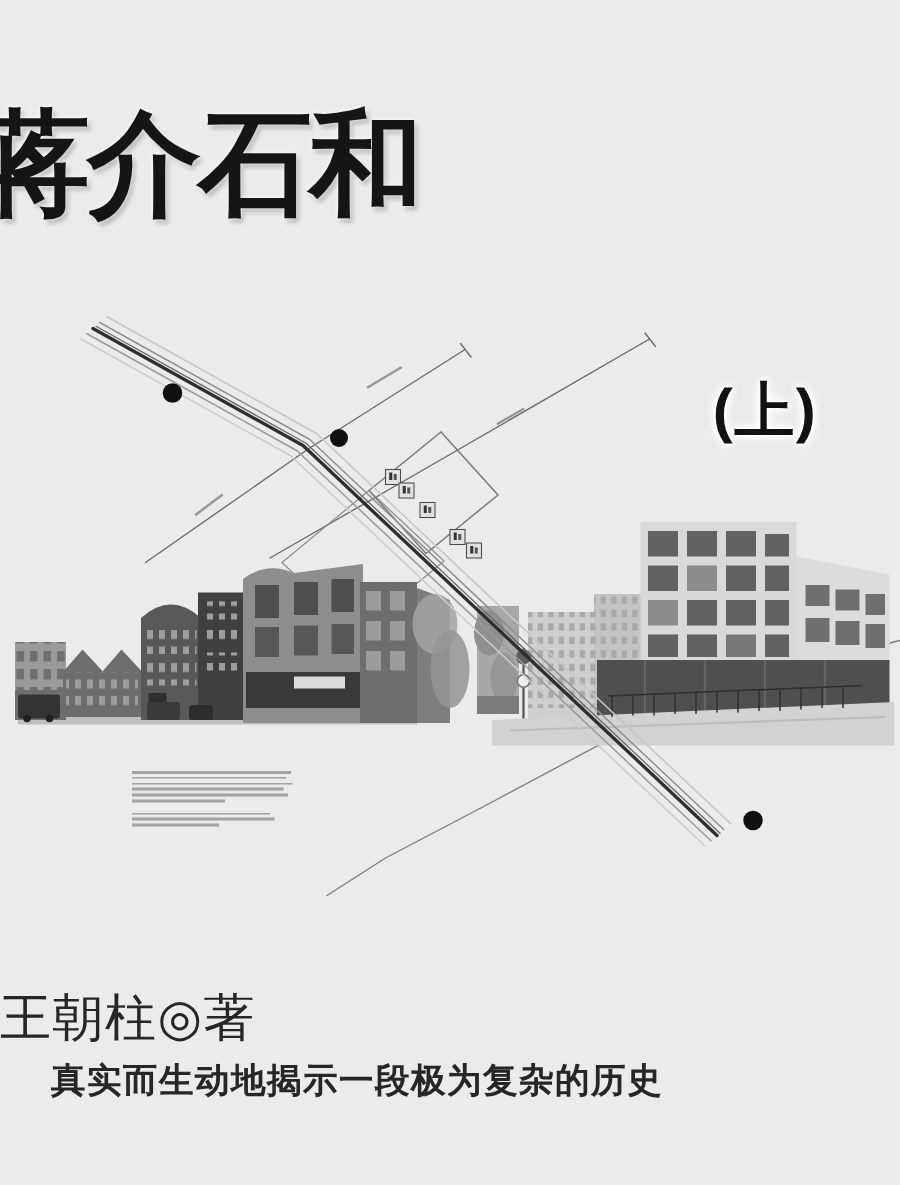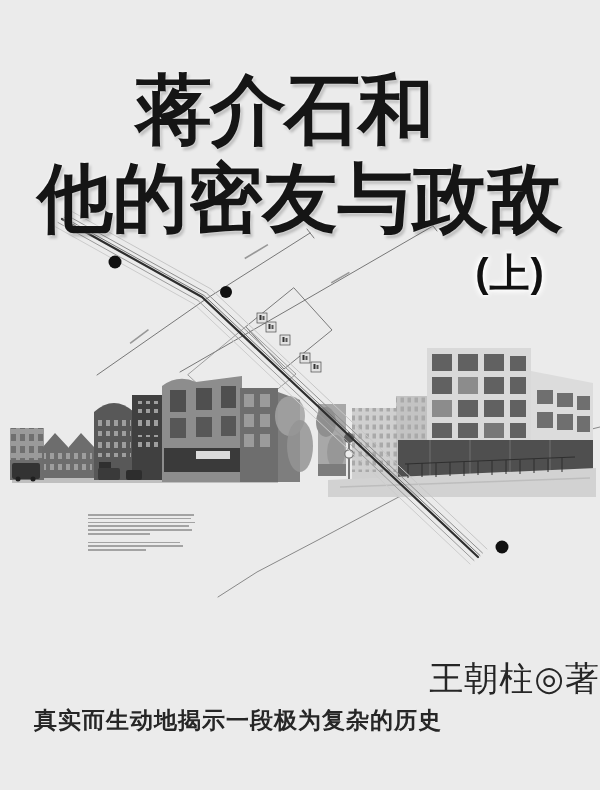--- a/index.html
+++ b/index.html
@@ -4,21 +4,21 @@
 <style>
   html,body{margin:0;padding:0;}
   body{
     width:600px;height:790px;position:relative;overflow:hidden;
     background:#ebebeb;
     font-family:"Liberation Serif","DejaVu Serif",serif;
   }
   .layer{position:absolute;left:0;top:0;width:600px;height:790px;}
   
   .title-block{
-    position:absolute;left:0;top:64px;width:600px;text-align:center;
+    position:absolute;left:0;top:64px;width:600px;text-align:left;
     color:#151515;font-weight:bold;z-index:5;
   }
   .title-line1{
     font-size:76px;line-height:92px;letter-spacing:-2px;
     transform:translateX(-16px);
     text-shadow:0 0 3px rgba(255,255,255,.95), 2px 3px 3px rgba(0,0,0,.22);
   }
   .title-line2{
     font-size:75px;line-height:86px;letter-spacing:0px;
     text-shadow:0 0 3px rgba(255,255,255,.95), 2px 3px 3px rgba(0,0,0,.22);
@@ -31,21 +31,21 @@
   }
   
   .micro-caption{
     position:absolute;left:88px;top:514px;width:112px;z-index:4;
     filter:blur(.3px);
   }
   .micro-caption .gap{height:5px;}
   .microline{height:1.7px;background:#8b8b8b;margin-bottom:2.1px;opacity:.75;}
   
   .author-line{
-    position:absolute;left:0;top:656px;width:600px;text-align:right;
+    position:absolute;left:0;top:656px;width:600px;text-align:left;
     font-size:34px;color:#262626;letter-spacing:1px;z-index:5;
   }
   .tagline{
     position:absolute;left:0;top:705px;width:476px;text-align:center;
     font-size:23px;color:#262626;letter-spacing:1px;font-weight:bold;z-index:5;
   }
 </style>
 </head>
 <body>
 
@@ -261,20 +261,19 @@
   <div class="microline" style="width:104px"></div>
   <div class="microline" style="width:62px"></div>
   <div class="gap"></div>
   <div class="microline" style="width:92px"></div>
   <div class="microline" style="width:95px"></div>
   <div class="microline" style="width:58px"></div>
 </div>
 
 <div class="title-block">
   <div class="title-line1">蒋介石和</div>
-  <div class="title-line2">他的密友与政敌</div>
 </div>
 
 <div class="volume-label">(上)</div>
 
 <div class="author-line">王朝柱◎著</div>
 
 <div class="tagline">真实而生动地揭示一段极为复杂的历史</div>
 
 </body></html>

